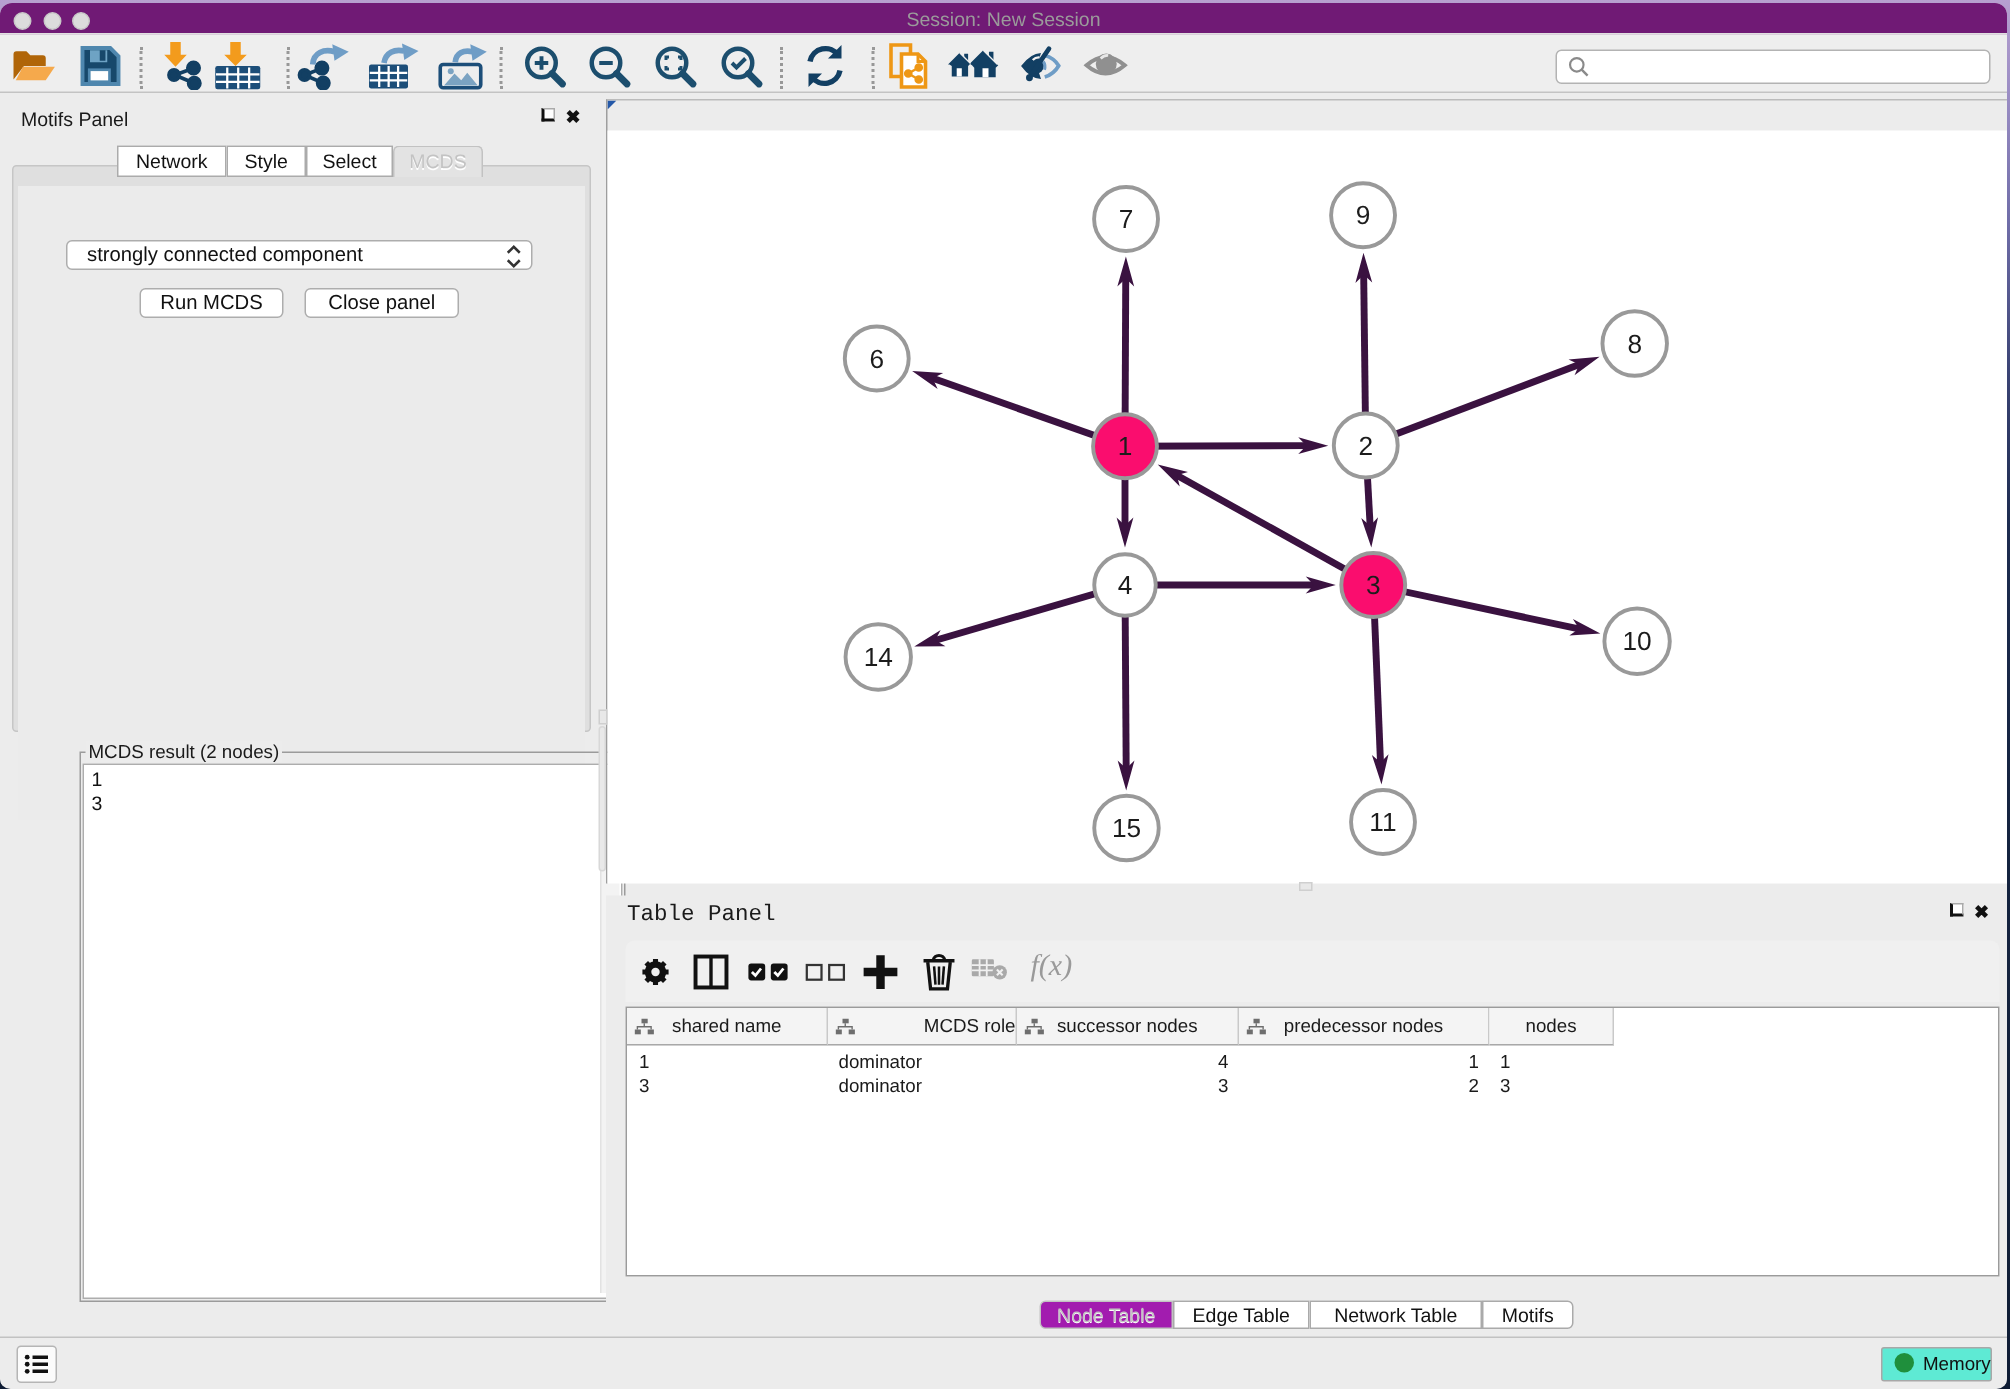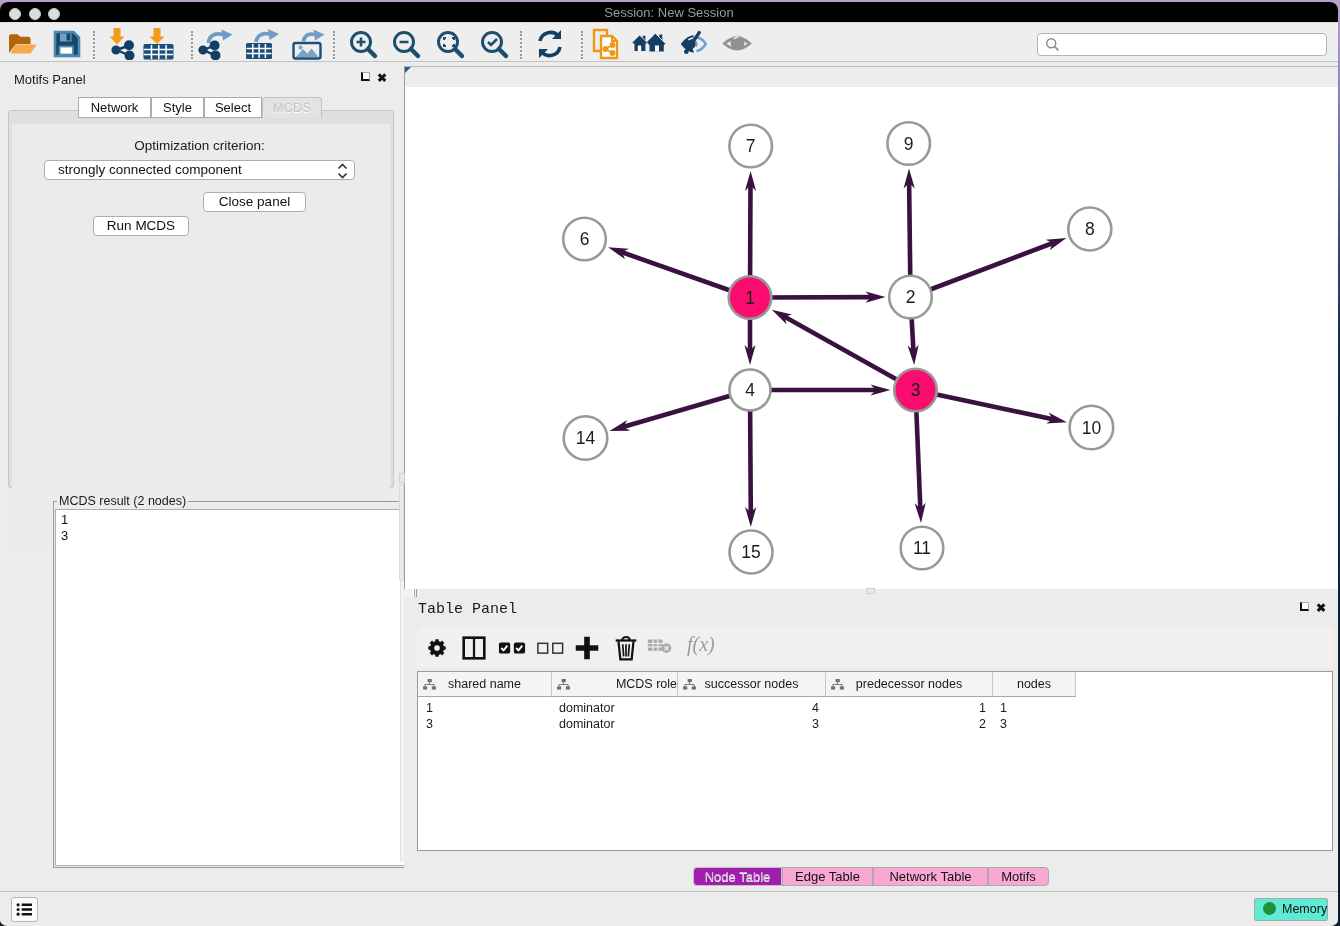--- a/index.html
+++ b/index.html
@@ -1,20 +1,20 @@
 <!DOCTYPE html>
 <html><head>
 <meta charset="utf-8">
 <style>
   * { margin:0; padding:0; box-sizing:border-box; }
   html,body { width:1340px; height:926px; overflow:hidden; font-family:"Liberation Sans", sans-serif; }
   body { background: linear-gradient(180deg,#b7a0d0 0px,#9c8ec5 60px,#6f6da8 150px,#3a4374 250px,#1d2c50 350px,#152441 520px,#0e1c34 926px); }
   #window { position:absolute; left:0; top:2px; width:1338px; height:924px; background:#ececec; border-radius:8px 8px 7px 7px; overflow:hidden; }
   
-  #titlebar { position:absolute; left:0; top:0; width:100%; height:21px; background:#000000; border-bottom:1px solid #e0e0e0; }
+  #titlebar { position:absolute; left:0; top:0; width:100%; height:21px; background:#701a75; border-bottom:1px solid #e0e0e0; }
   .winbtn { position:absolute; top:6px; width:12px; height:12px; border-radius:50%; background:#dcdcdc; border:1px solid #c8c8c8; }
   #wtitle { position:absolute; top:3px; left:0; width:100%; text-align:center; font-size:13px; color:#9b9b9b; }
   
   #toolbar { position:absolute; left:0; top:21px; width:100%; height:39px; background:#eeeeee; border-bottom:1px solid #c3c3c3; }
   .tsep { position:absolute; top:8px; height:28px; width:0; border-left:2px dotted #989898; }
   .ticon { position:absolute; top:5px; width:32px; height:32px; }
   #searchbox { position:absolute; left:1037px; top:31px; width:290px; height:23px; background:#fff; border:1px solid #b3b3b3; border-radius:4px; }
   
   #cpanel { position:absolute; left:0; top:60px; width:399px; height:829px; background:#ececec; }
   #cptitle { position:absolute; left:14px; top:10px; font-size:13px; color:#1a1a1a; }
@@ -39,21 +39,21 @@
   
   #hsplit-grip { position:absolute; left:866px; top:586px; width:9px; height:6px; background:#e8e8e8; border:1px solid #cfcfcf; }
   #vsplit-grip { position:absolute; left:399px; top:471px; width:6px; height:10px; background:#e8e8e8; border:1px solid #cfcfcf; }
   
   #tpanel { position:absolute; left:404px; top:595px; width:934px; height:294px; background:#ececec; }
   #tptitle { position:absolute; left:14px; top:4px; font-size:15px; color:#1a1a1a;font-family:Liberation Mono, monospace; }
   #tptoolbar { position:absolute; left:13px; top:30px; width:916px; height:41px; background:#f0f0f0; border-radius:6px 6px 0 0; }
   #ttable { position:absolute; left:13px; top:74px; width:916px; height:180px; background:#fff; border:1px solid #9b9b9b; }
   .thcell { position:absolute; top:0; height:25px; background:#f4f4f4; border-right:1px solid #c9c9c9; border-bottom:1px solid #a8a8a8; font-size:12.5px; color:#1a1a1a; text-align:center; line-height:25px; }
   .trow { position:absolute; font-size:12.5px; color:#1a1a1a; height:16px; line-height:16px; }
-  .btab { position:absolute; top:270px; height:19px; font-size:13px; color:#111; text-align:center; line-height:18px; background:#f9a8d4; border:1px solid #aaa; }
+  .btab { position:absolute; top:270px; height:19px; font-size:13px; color:#111; text-align:center; line-height:18px; background:#ffffff; border:1px solid #aaa; }
   #btab-node { background:#a21caf; border-color:#c2c2c2; color:#c3c3c3; text-shadow:0 1px 0 #fff; border-radius:4px 0 0 4px; }
   #btab-motifs { border-radius:0 4px 4px 0; }
   
   #statusbar { position:absolute; left:0; top:889px; width:1338px; height:33px; background:#ececec; border-top:1px solid #c2c2c2; }
   #listbtn { position:absolute; left:11px; top:5px; width:27px; height:25px; background:#fbfbfb; border:1px solid #b5b5b5; border-radius:3px; }
   #membtn { position:absolute; left:1254px; top:6px; width:74px; height:23px; background:#5eead4; border:1px solid #a8a8a8; border-radius:2px; font-size:12.5px; color:#111; line-height:21px; white-space:nowrap; }
 </style>
 </head>
 <body>
 <div id="window">
@@ -205,25 +205,24 @@
     <div id="cptitle">Motifs Panel</div>
     <div class="maxsq" style="left:361px; top:10px;"></div>
     <div class="closex" style="left:377px; top:9px;">✖</div>
     <div class="cptab" style="left:78px; width:73px;">Network</div>
     <div class="cptab" style="left:151px; width:53px;">Style</div>
     <div class="cptab" style="left:204px; width:58px;">Select</div>
     <div class="cptab" id="tabmcds" style="left:262px; width:60px;">MCDS</div>
     <div id="cpouter">
         <div id="cpinner"></div>
       </div>
-    <div id="optlabel">Optimization criterion:</div>
     <div id="combo">strongly connected component<svg class="chevs" width="11" height="16" viewBox="0 0 11 16" style="position:absolute;right:6px;top:2px;">
           <path d="M1.5,5.5 L5.5,1.5 L9.5,5.5 M1.5,10.5 L5.5,14.5 L9.5,10.5" fill="none" stroke="#333" stroke-width="1.7"></path>
         </svg></div>
-    <div class="cpbtn" style="left:93px; width:96px;margin-top:24px;">Run MCDS</div>
+    <div class="cpbtn" style="left:93px; width:96px;">Run MCDS</div>
     <div class="cpbtn" style="left:203px; width:103px;">Close panel</div>
     <div id="fieldset">
       <div id="fslegend">MCDS result (2 nodes)</div>
       <div id="fsbox">
           <div style="padding:2px 0 0 5px; line-height:16px;">1<br>3</div>
           <div id="fsscroll"></div>
         </div>
     </div>
   </div>
   <div id="frame">

